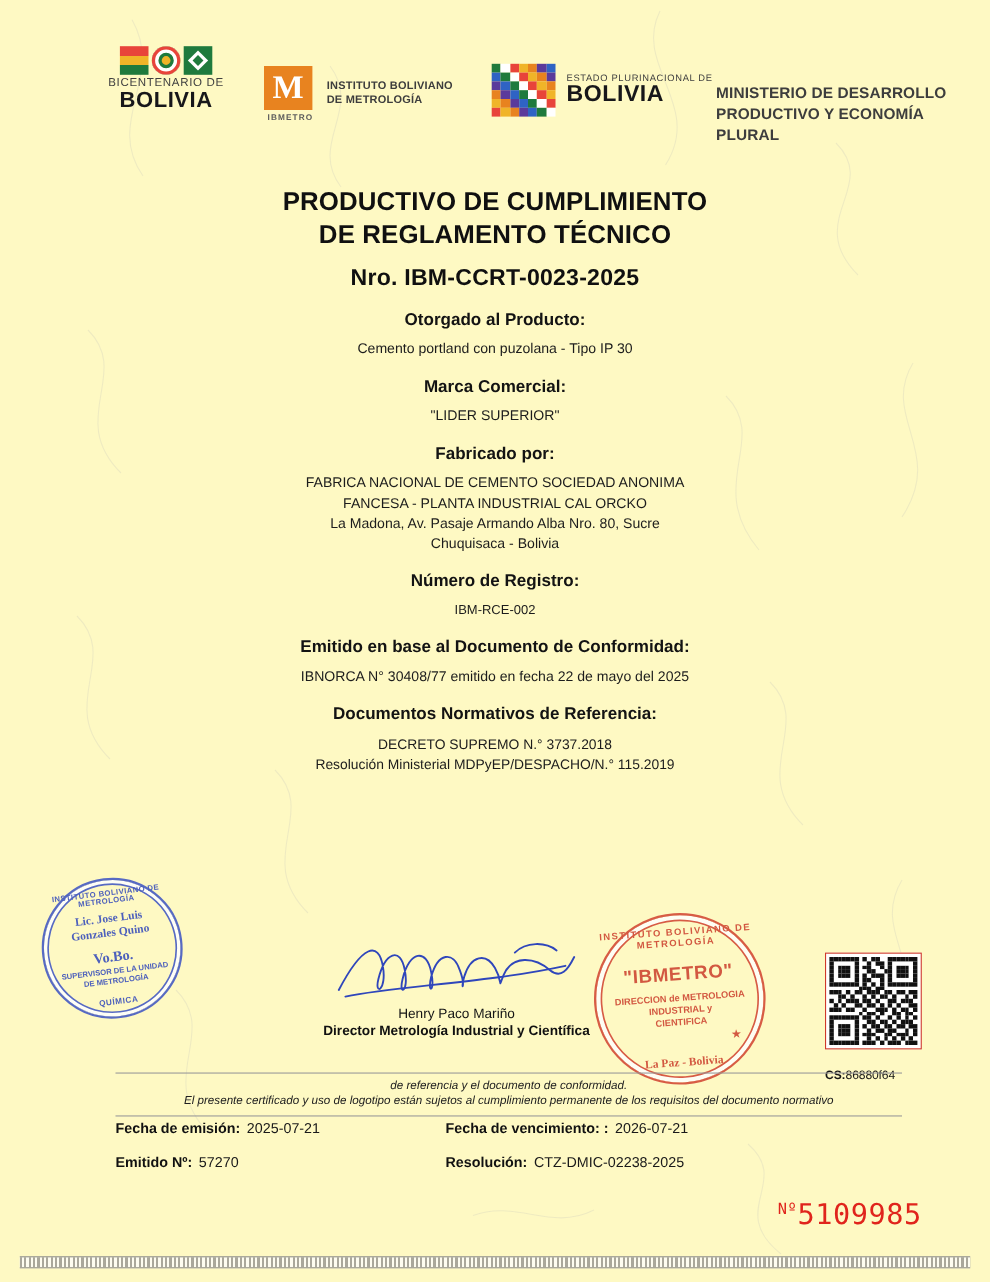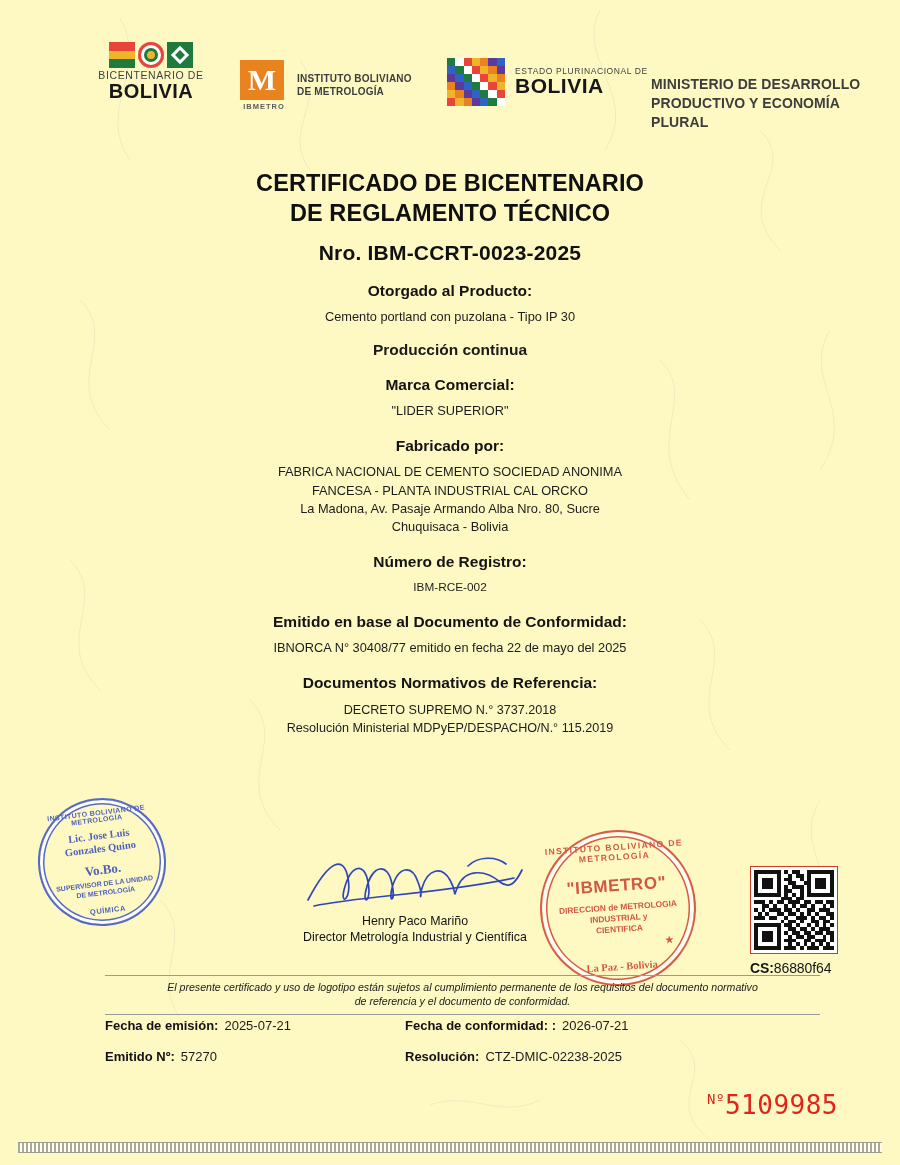--- a/index.html
+++ b/index.html
@@ -337,21 +337,21 @@
     font-size: 12.4px;
     color: #151515;
   }
   .sign-role {
     position: absolute;
     left: 250px;
     top: 140px;
     width: 330px;
     text-align: center;
     font-size: 12.4px;
-    font-weight: normal;
+    font-weight: bold;
     color: #111111;
   }
 
   .qr-wrap {
     position: absolute;
     right: 58px;
     top: 76px;
     width: 92px;
   }
   .qr {
@@ -364,22 +364,22 @@
   }
   .qr-grid {
     width: 100%;
     height: 100%;
     display: grid;
     grid-template-columns: repeat(21, 1fr);
     grid-template-rows: repeat(21, 1fr);
   }
   .qr-grid i { background: #111; }
   .cs-line {
-    margin-top: 6px;
-    font-size: 14px;
+    margin-top: 18px;
+    font-size: 11px;
     letter-spacing: -0.1px;
     color: #151515;
     white-space: nowrap;
   }
   .cs-line b { font-weight: bold; }
 
   
   .footnote {
     position: absolute;
     left: 105px;
@@ -541,30 +541,29 @@
     </div>
 
     <div class="logo-ministerio">
       <div>MINISTERIO DE DESARROLLO</div>
       <div>PRODUCTIVO Y ECONOMÍA PLURAL</div>
     </div>
   </div>
 
   <div class="body-wrap">
     <div class="title">
-      <div>CERTIFICADO DE BICENTENARIO</div>
+      <div>PRODUCTIVO DE CUMPLIMIENTO</div>
       <div>DE REGLAMENTO TÉCNICO</div>
     </div>
 
     <div class="nro">Nro. IBM-CCRT-0023-2025</div>
 
     <div class="lbl">Otorgado al Producto:</div>
     <div class="val">Cemento portland con puzolana - Tipo IP 30</div>
 
-    <div class="prod-cont">Producción continua</div>
 
     <div class="lbl">Marca Comercial:</div>
     <div class="val">"LIDER SUPERIOR"</div>
 
     <div class="lbl">Fabricado por:</div>
     <div class="val">
       <div>FABRICA NACIONAL DE CEMENTO SOCIEDAD ANONIMA</div>
       <div>FANCESA - PLANTA INDUSTRIAL CAL ORCKO</div>
       <div class="small">La Madona, Av. Pasaje Armando Alba Nro. 80, Sucre</div>
       <div class="small">Chuquisaca - Bolivia</div>
@@ -1068,32 +1067,32 @@
             <i></i>
         </div>
       </div>
       <div class="cs-line">
         <b>CS:</b><span>86880f64</span>
       </div>
     </div>
   </div>
 
   <div class="footnote">
+    <div>de referencia y el documento de conformidad.</div>
     <div>El presente certificado y uso de logotipo están sujetos al cumplimiento permanente de los requisitos del documento normativo</div>
-    <div>de referencia y el documento de conformidad.</div>
   </div>
 
   <div class="fields">
     <div class="frow">
       <div class="fcell c1">
         <span class="fk">Fecha de emisión:</span>
         <span class="fv">2025-07-21</span>
       </div>
       <div class="fcell">
-        <span class="fk">Fecha de conformidad: :</span>
+        <span class="fk">Fecha de vencimiento: :</span>
         <span class="fv">2026-07-21</span>
       </div>
     </div>
     <div class="frow">
       <div class="fcell c1">
         <span class="fk">Emitido Nº:</span>
         <span class="fv">57270</span>
       </div>
       <div class="fcell">
         <span class="fk">Resolución:</span>

